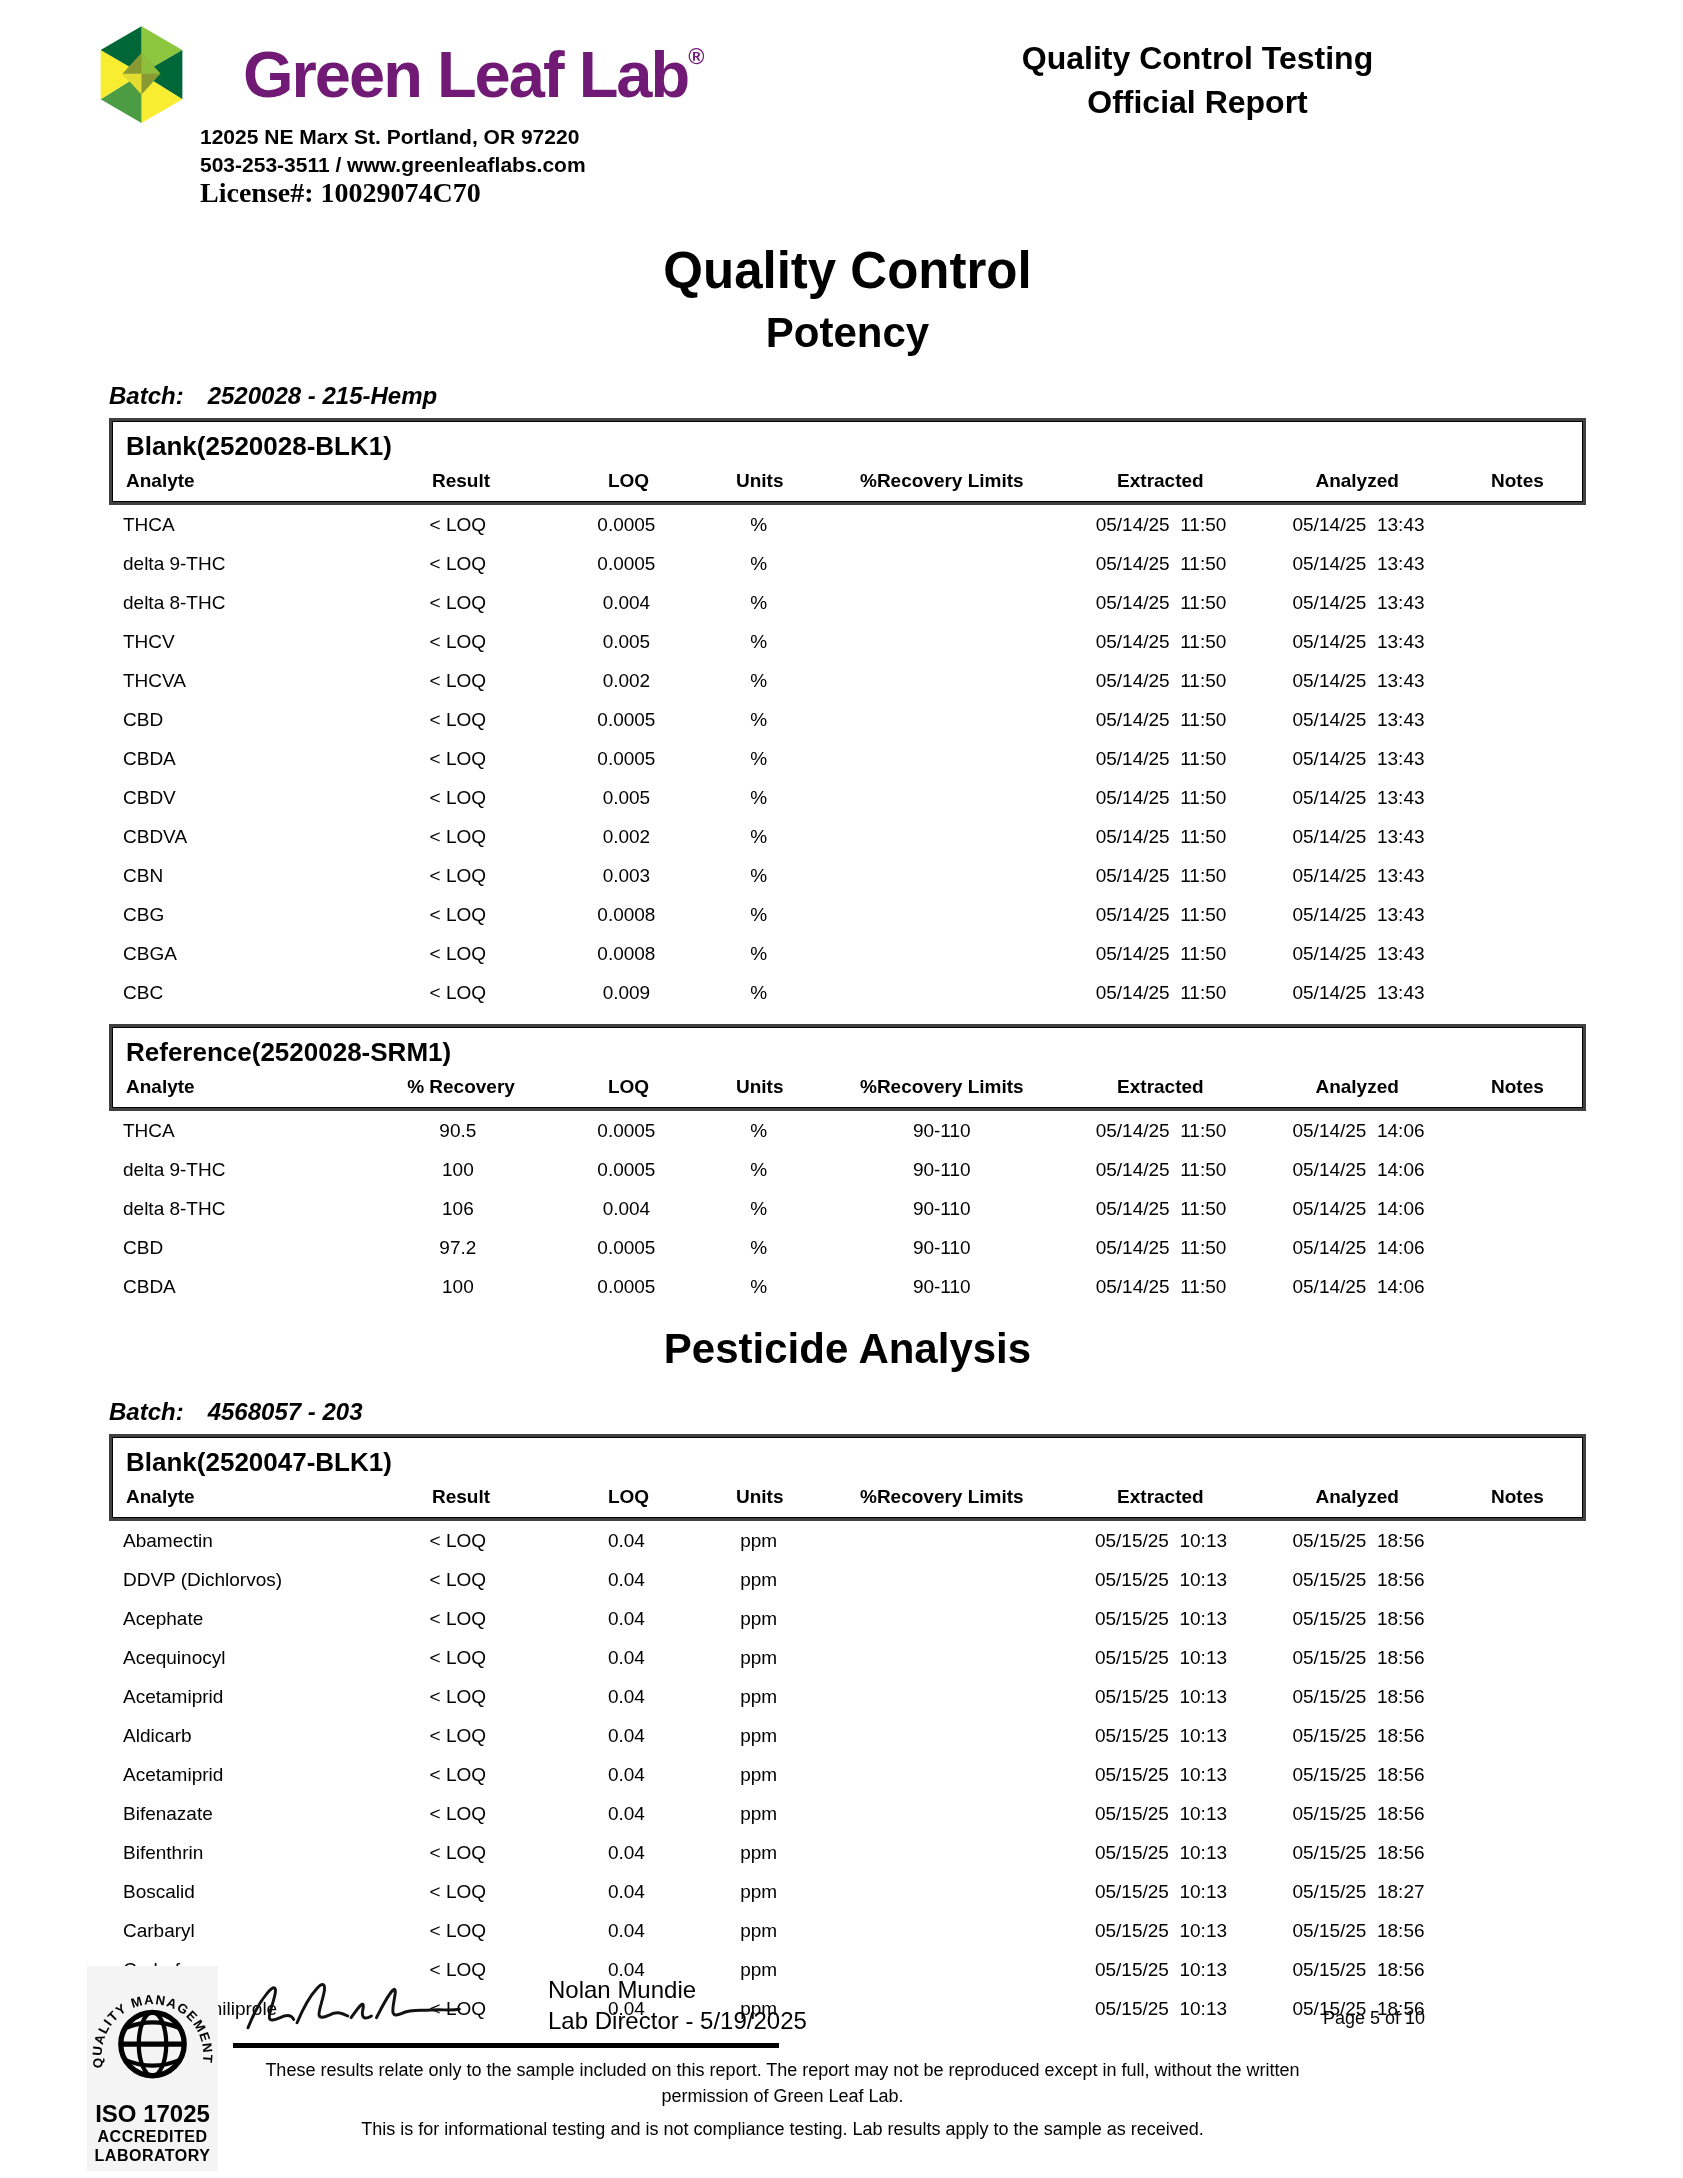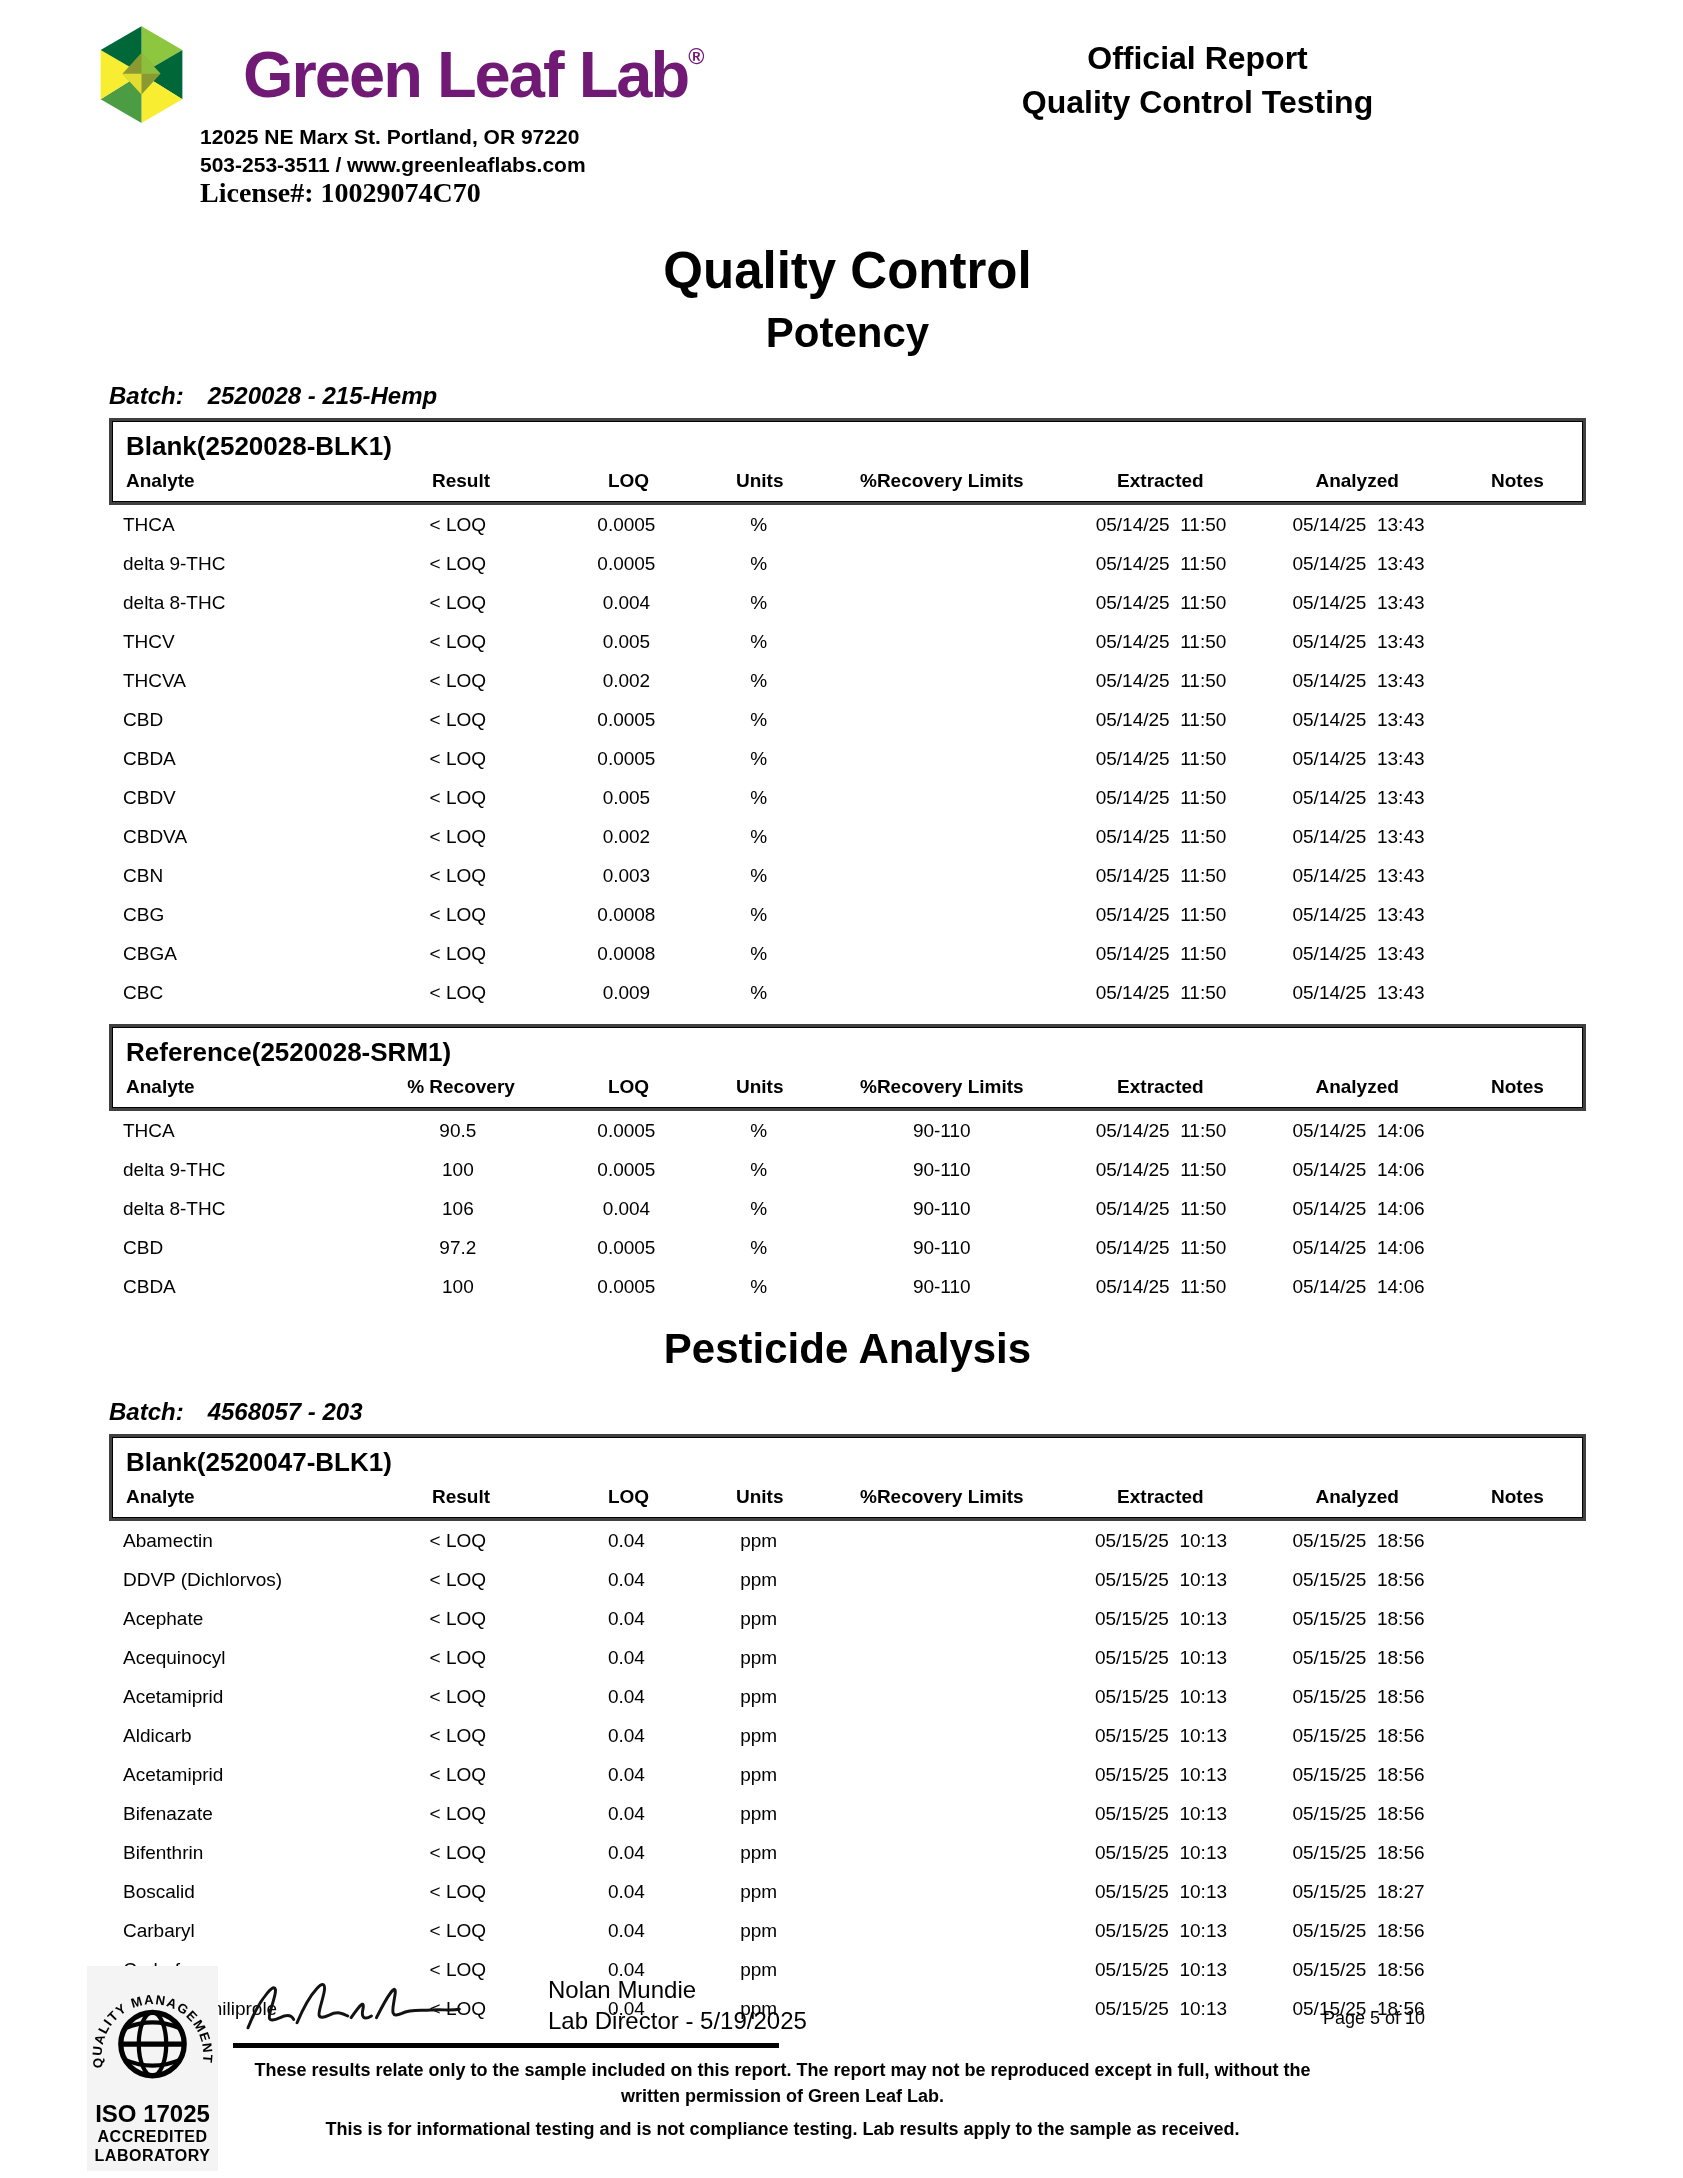--- a/index.html
+++ b/index.html
@@ -38,21 +38,21 @@
     background:#f4f4f4;padding:2px 0 6px 0;}
   .iso-name{font-size:24px;font-weight:bold;line-height:26px;margin-top:-2px;}
   .iso-sub{font-size:16px;font-weight:bold;line-height:19px;letter-spacing:0.5px;}
   .sig-area{position:absolute;left:233px;top:1972px;width:546px;height:71px;
     border-bottom:5px solid #000;display:flex;align-items:flex-start;}
   .sig-svg{width:287px;height:71px;flex:0 0 auto;}
   .signer{margin-left:28px;font-size:24px;line-height:31px;padding-top:2px;white-space:nowrap;}
   .page-num{position:absolute;left:1267px;top:2008px;width:158px;text-align:right;font-size:18px;}
   .disclaimer{position:absolute;left:233px;top:2057px;width:1099px;text-align:center;
     font-size:18px;line-height:26px;}
-  .disclaimer p{margin:0;font-weight:bold;}
+  .disclaimer p{margin:0;}
   .disclaimer p + p{margin-top:7px;}
 </style>
 </head>
 <body>
 
 <div class="logo-wrap">
   <svg viewBox="0 0 100 110" width="95" height="121" aria-hidden="true">
     <polygon points="50,2 93,27 50,52" fill="#8dc63f"></polygon>
     <polygon points="93,27 93,79 50,52" fill="#006838"></polygon>
     <polygon points="93,79 50,104 50,52" fill="#f9ed32"></polygon>
@@ -64,22 +64,22 @@
     <polygon points="30,52 50,52 50,74" fill="#f9ed32" opacity="0.8"></polygon>
   </svg>
 </div>
 <div class="brand-line"><span>Green Leaf Lab</span><sup>®</sup></div>
 <div class="addr-block">
   <div>12025 NE Marx St. Portland, OR 97220</div>
   <div>503-253-3511 / www.greenleaflabs.com</div>
   <div class="license-line">License#: 10029074C70</div>
 </div>
 <div class="report-title">
+  <div>Quality Control Testing</div>
   <div>Official Report</div>
-  <div>Quality Control Testing</div>
 </div>
 
 <div class="content">
   <h1 class="main-title">Quality Control</h1>
 
   <h2 class="section-heading">Potency</h2>
 
   <div class="batch-line"><span class="bl">Batch:</span><span>2520028 - 215-Hemp</span></div>
 
   <div class="qtable">

